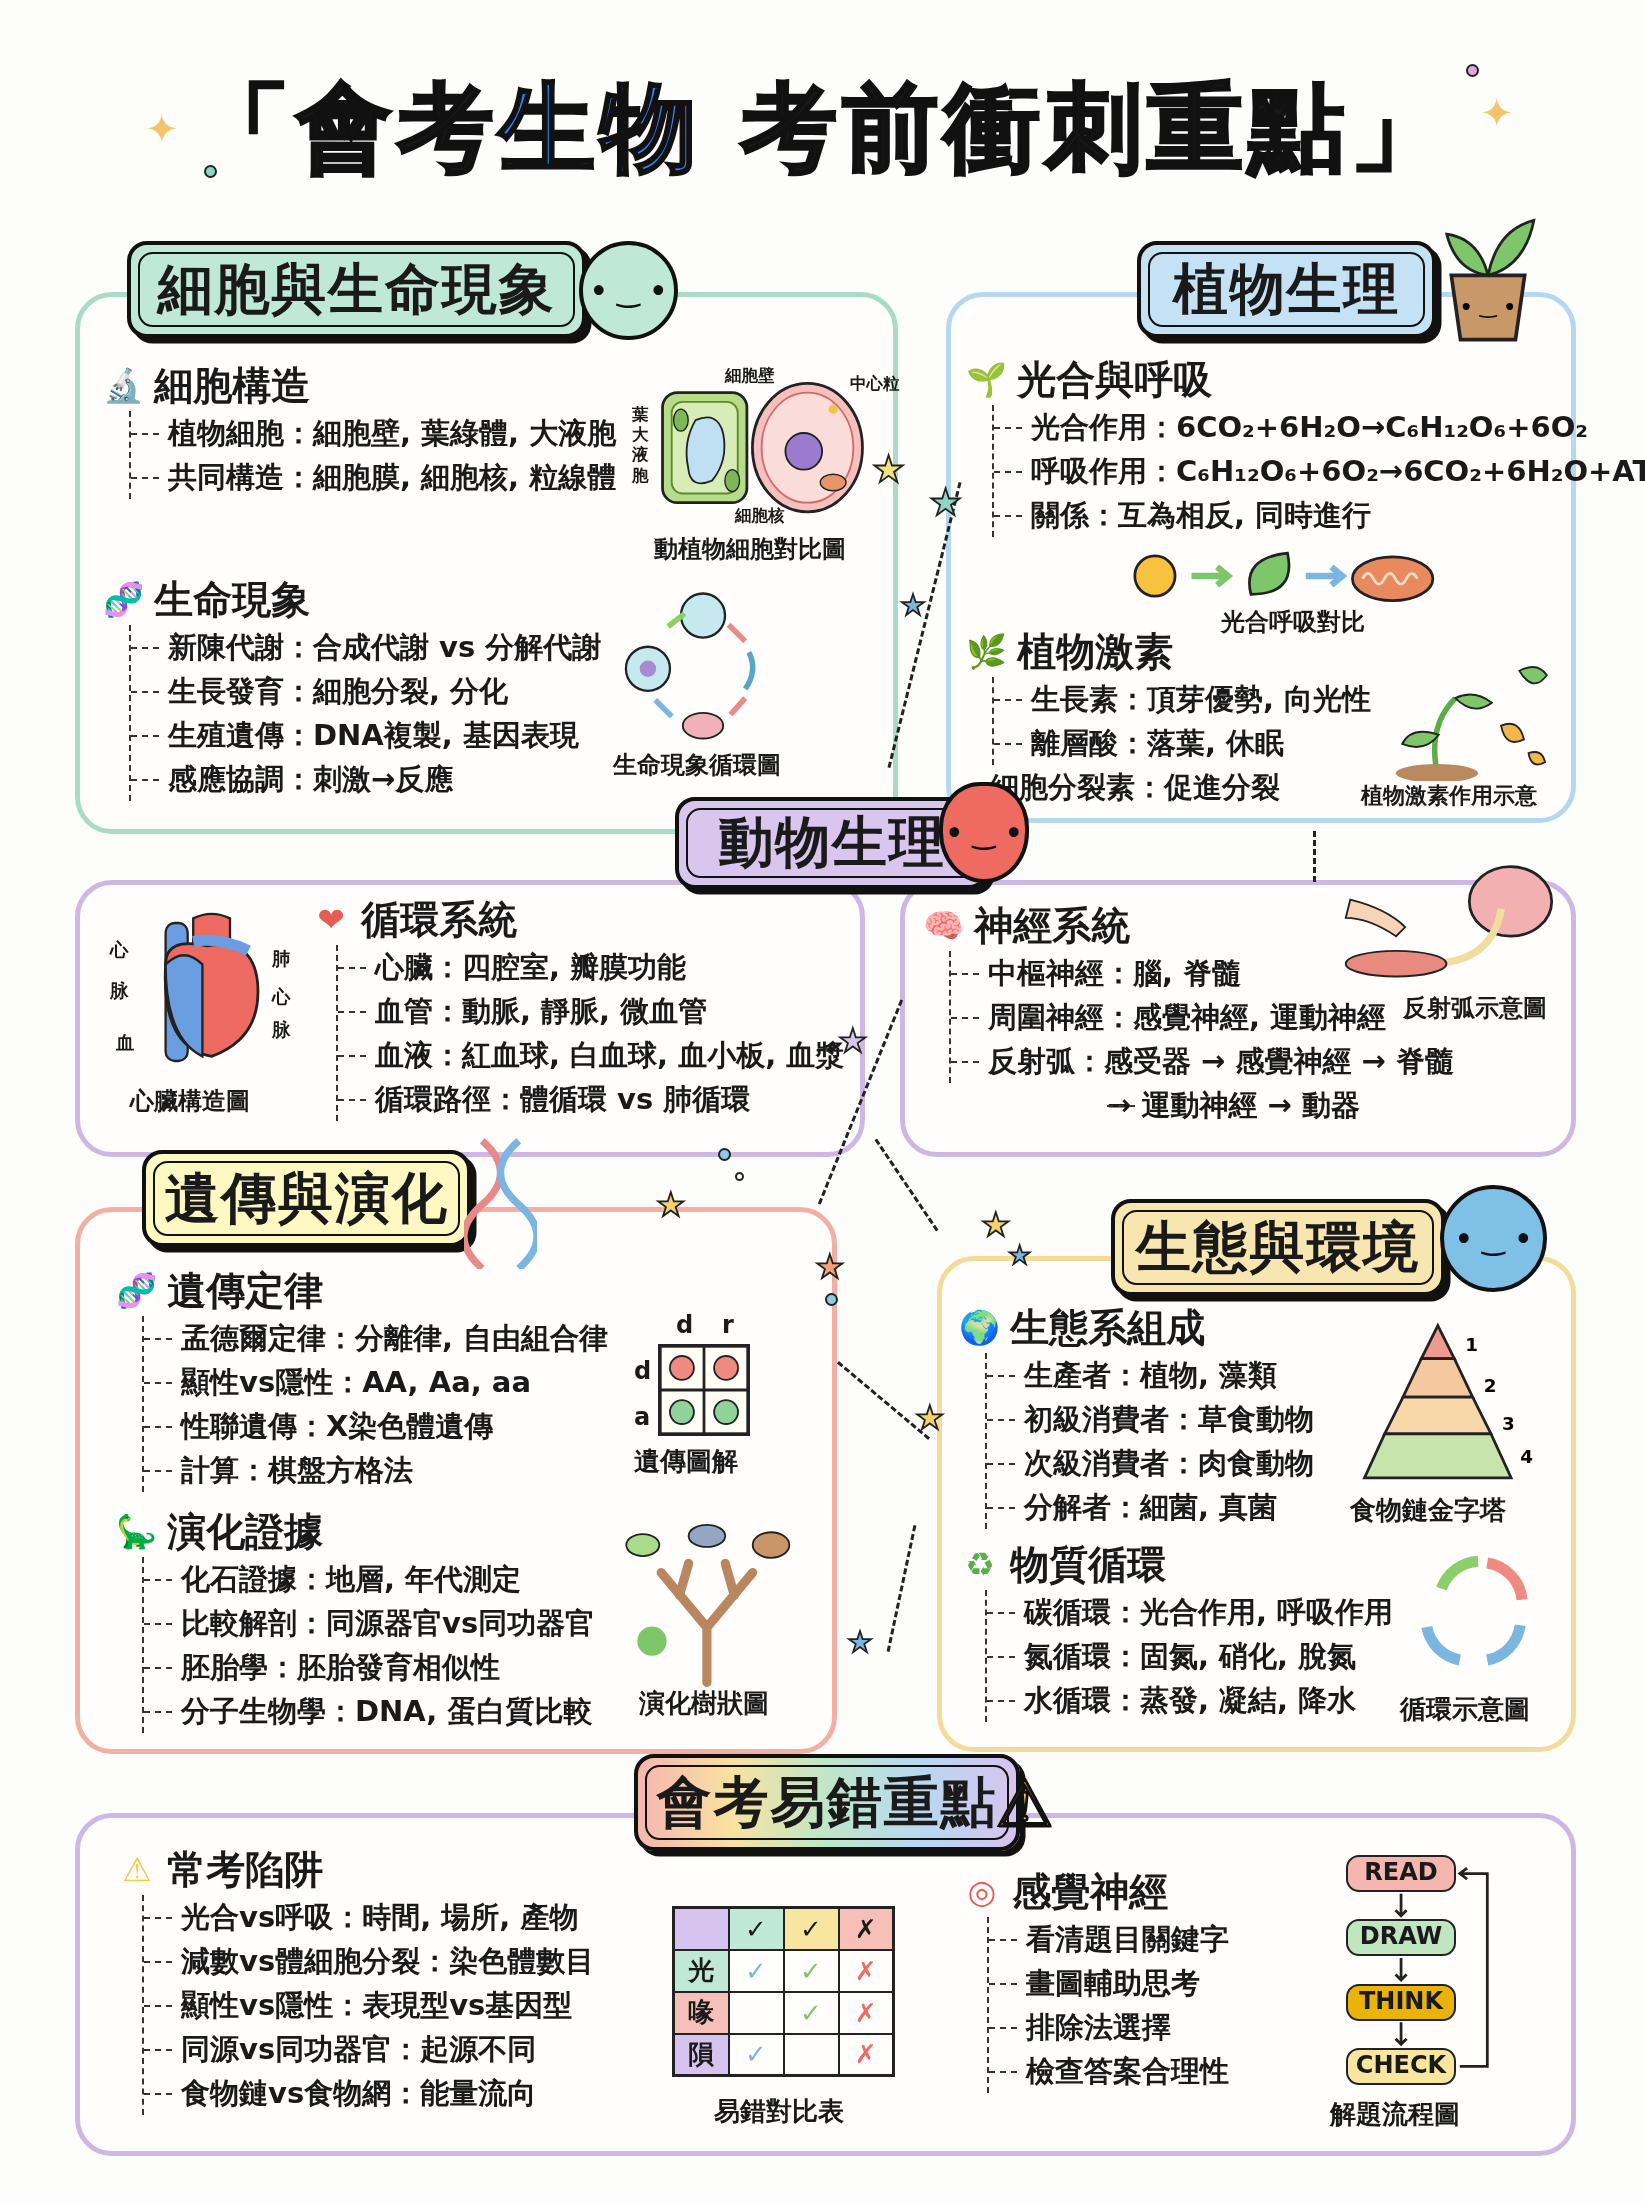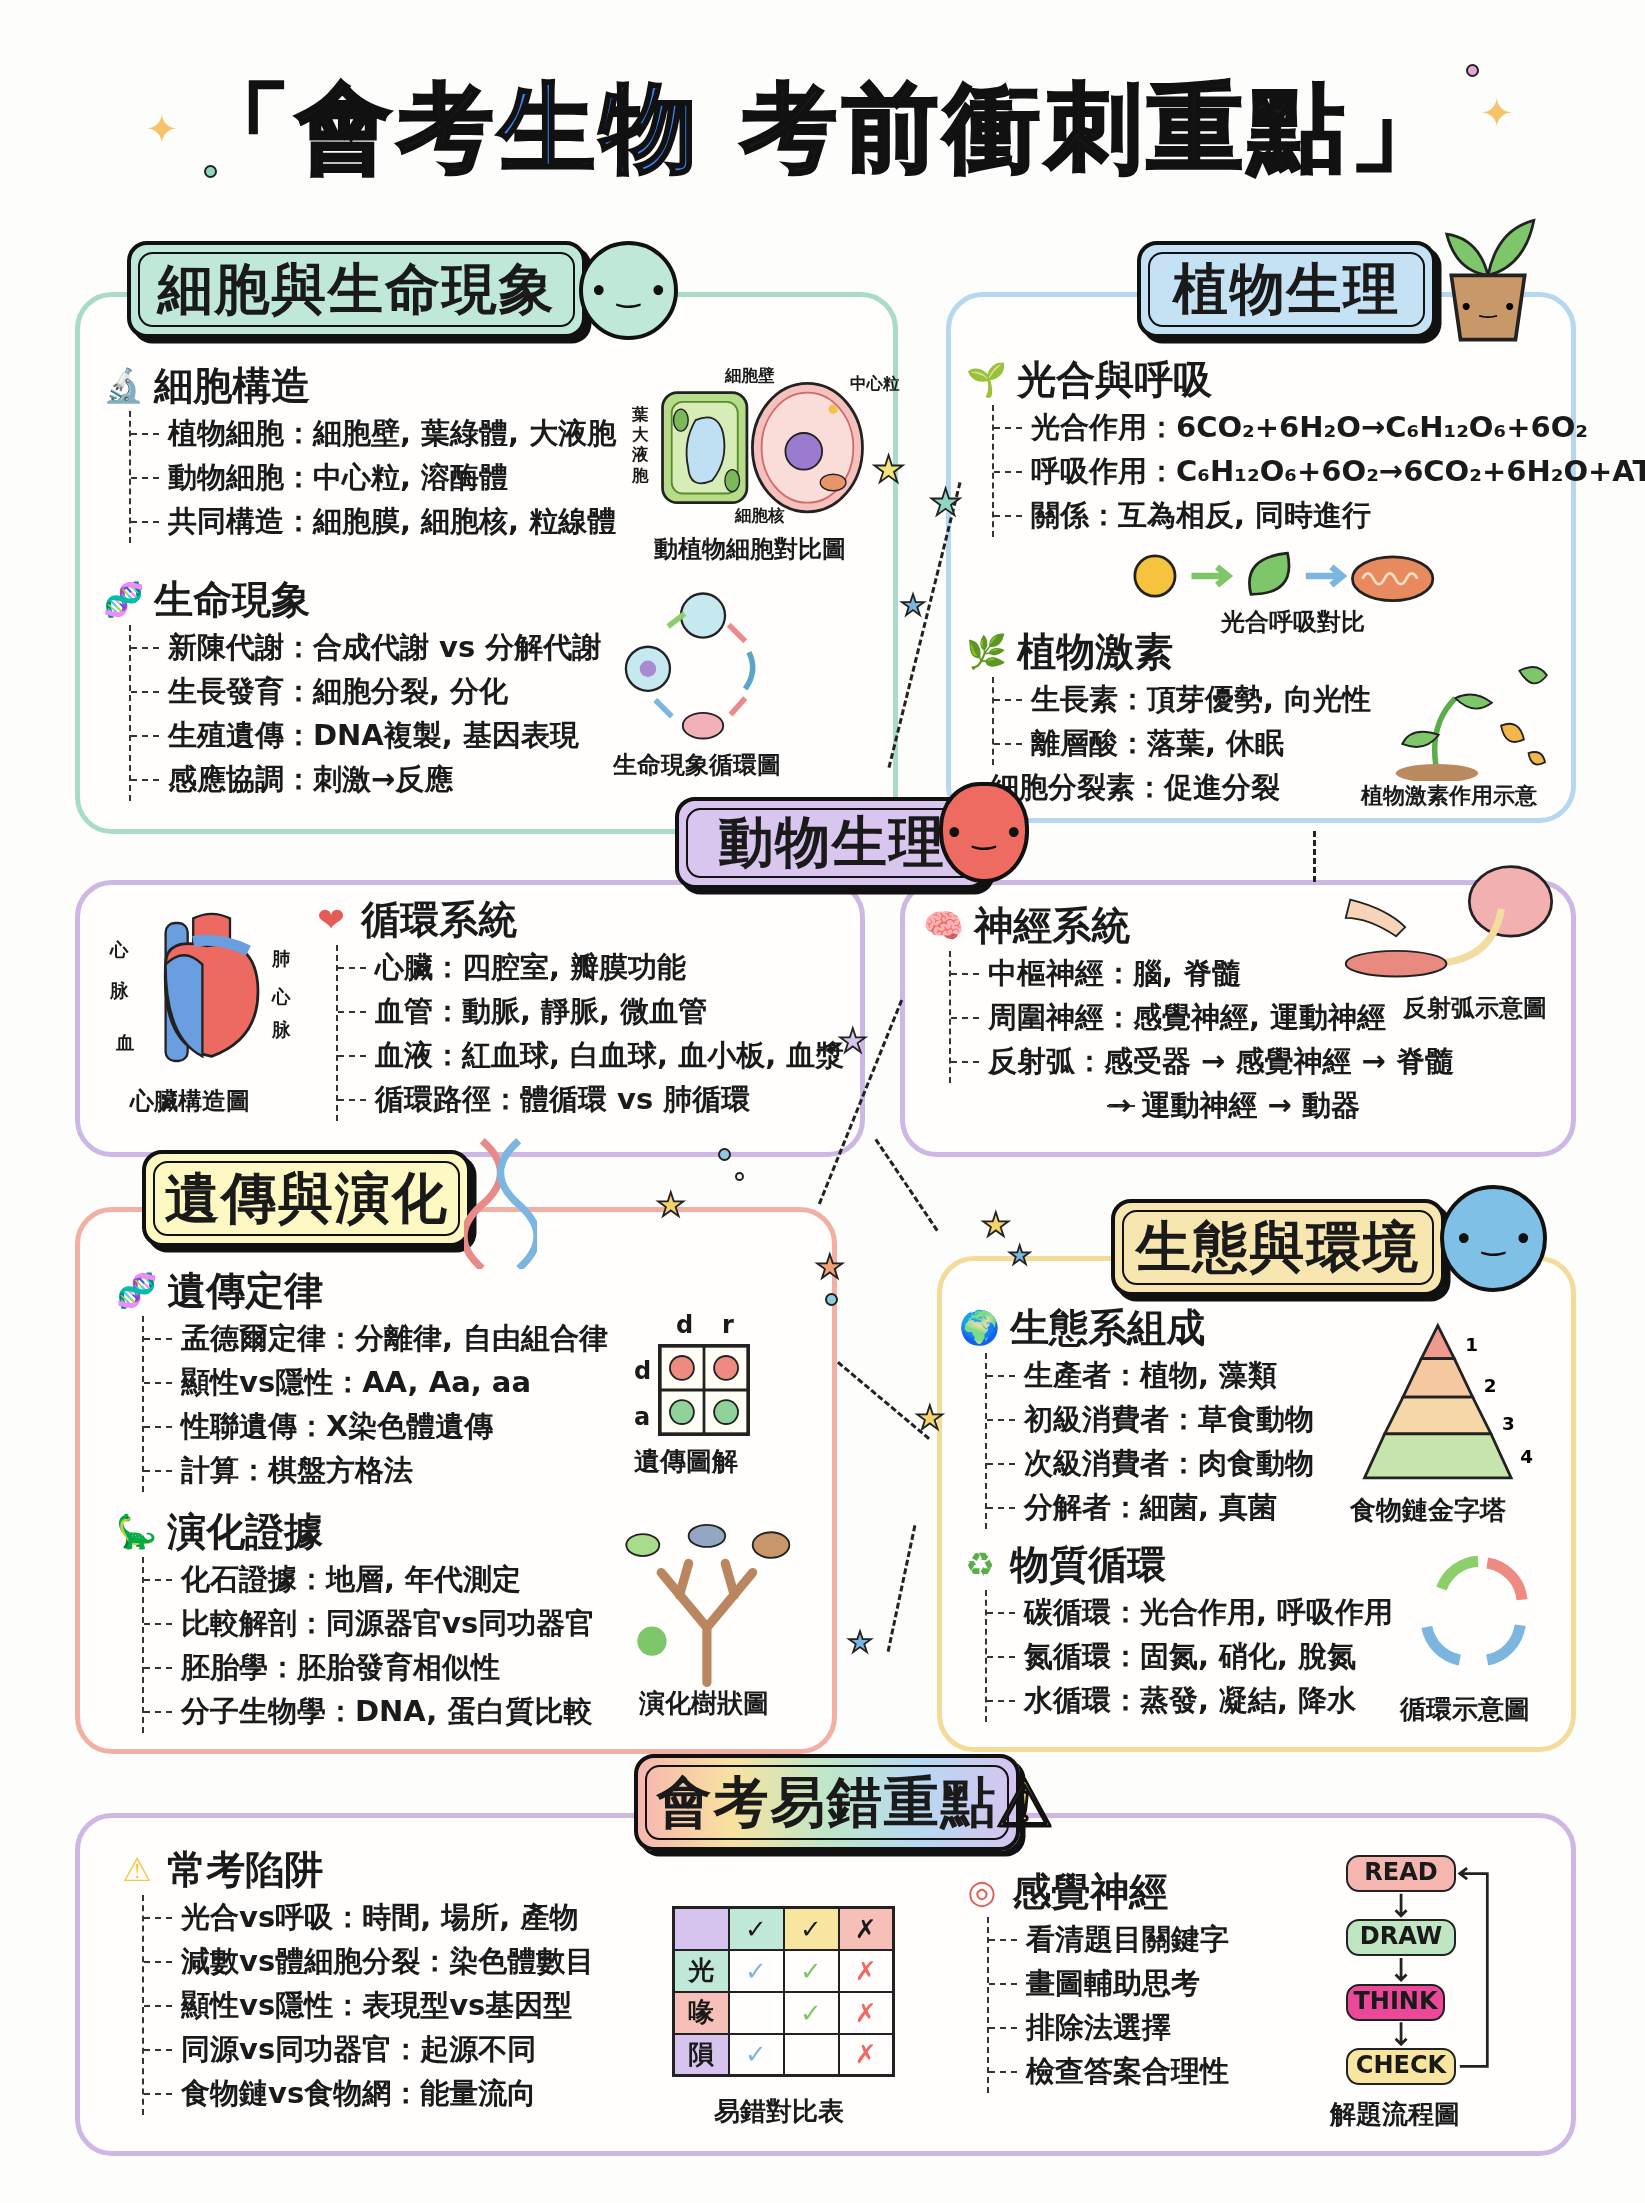--- a/index.html
+++ b/index.html
@@ -55,21 +55,20 @@
     <span class="face">• ‿ •</span>
   </div>
 
 <div class="sec" style="left:103px;top:360px;">
   <div class="sec-head">
       <span class="sec-icon">🔬</span>
       <span>細胞構造</span>
     </div>
   <div class="items">
     <div class="item">植物細胞：細胞壁, 葉綠體, 大液胞</div>
-    <div class="item">動物細胞：中心粒, 溶酶體</div>
     <div class="item">共同構造：細胞膜, 細胞核, 粒線體</div>
   </div>
 </div>
 
 <svg class="illus" style="left:624px;top:363px;" width="266" height="184" viewBox="0 0 290 200">
   <rect x="42" y="32" width="92" height="120" rx="16" fill="#b6dc8a" stroke="#222" stroke-width="3"></rect>
   <rect x="52" y="42" width="72" height="100" rx="12" fill="#d8ecb8" stroke="#5a8a2a" stroke-width="2"></rect>
   <path d="M78 62 q24 -10 30 14 q6 30 -12 52 q-24 10 -26 -14 q-6 -28 8 -52z" fill="#bfe0f2" stroke="#222" stroke-width="2"></path>
   <ellipse cx="62" cy="62" rx="8" ry="12" fill="#7cb85a" stroke="#222" stroke-width="1.5"></ellipse>
   <ellipse cx="118" cy="128" rx="8" ry="12" fill="#7cb85a" stroke="#222" stroke-width="1.5"></ellipse>
@@ -393,21 +392,21 @@
     <div class="item">看清題目關鍵字</div>
     <div class="item">畫圖輔助思考</div>
     <div class="item">排除法選擇</div>
     <div class="item">檢查答案合理性</div>
   </div>
 </div>
 
 <div class="illus" style="left:1346px;top:1855px;width:156px;height:220px;">
   <div style="position:absolute;left:0;top:0;width:110px;height:37px;border:2.8px solid #222;border-radius:13px;background:#f6b6b0;font-size:24px;font-weight:800;text-align:center;line-height:31px;">READ</div>
   <div style="position:absolute;left:0;top:64px;width:110px;height:37px;border:2.8px solid #222;border-radius:13px;background:#bfe6c0;font-size:24px;font-weight:800;text-align:center;line-height:31px;">DRAW</div>
-  <div style="position:absolute;left:0;top:129px;width:99px;height:37px;border:2.8px solid #222;border-radius:13px;background:#ec4899;font-size:24px;font-weight:800;text-align:center;line-height:31px;">THINK</div>
+  <div style="position:absolute;left:0;top:129px;width:110px;height:37px;border:2.8px solid #222;border-radius:13px;background:#eab308;font-size:24px;font-weight:800;text-align:center;line-height:31px;">THINK</div>
   <div style="position:absolute;left:0;top:193px;width:110px;height:37px;border:2.8px solid #222;border-radius:13px;background:#f8e6a0;font-size:24px;font-weight:800;text-align:center;line-height:31px;">CHECK</div>
   <svg style="position:absolute;left:0;top:0;" width="156" height="239" viewBox="0 0 170 260">
     <path d="M60 42 v24 M54 60 l6 6 l6 -6 M60 112 v24 M54 130 l6 6 l6 -6 M60 182 v24 M54 200 l6 6 l6 -6" stroke="#222" stroke-width="3" fill="none"></path>
     <path d="M124 230 h30 v-210 h-30 M132 14 l-8 6 l8 6" stroke="#222" stroke-width="3" fill="none"></path>
   </svg>
 </div>
 <div class="caption" style="left:1330px;top:2097px;">解題流程圖</div>
 
 <div class="dash-line" style="left:923px;top:478px;height:294px;transform:rotate(14deg);"></div>
 <div class="dash-line" style="left:1313px;top:831px;height:51px;"></div>

